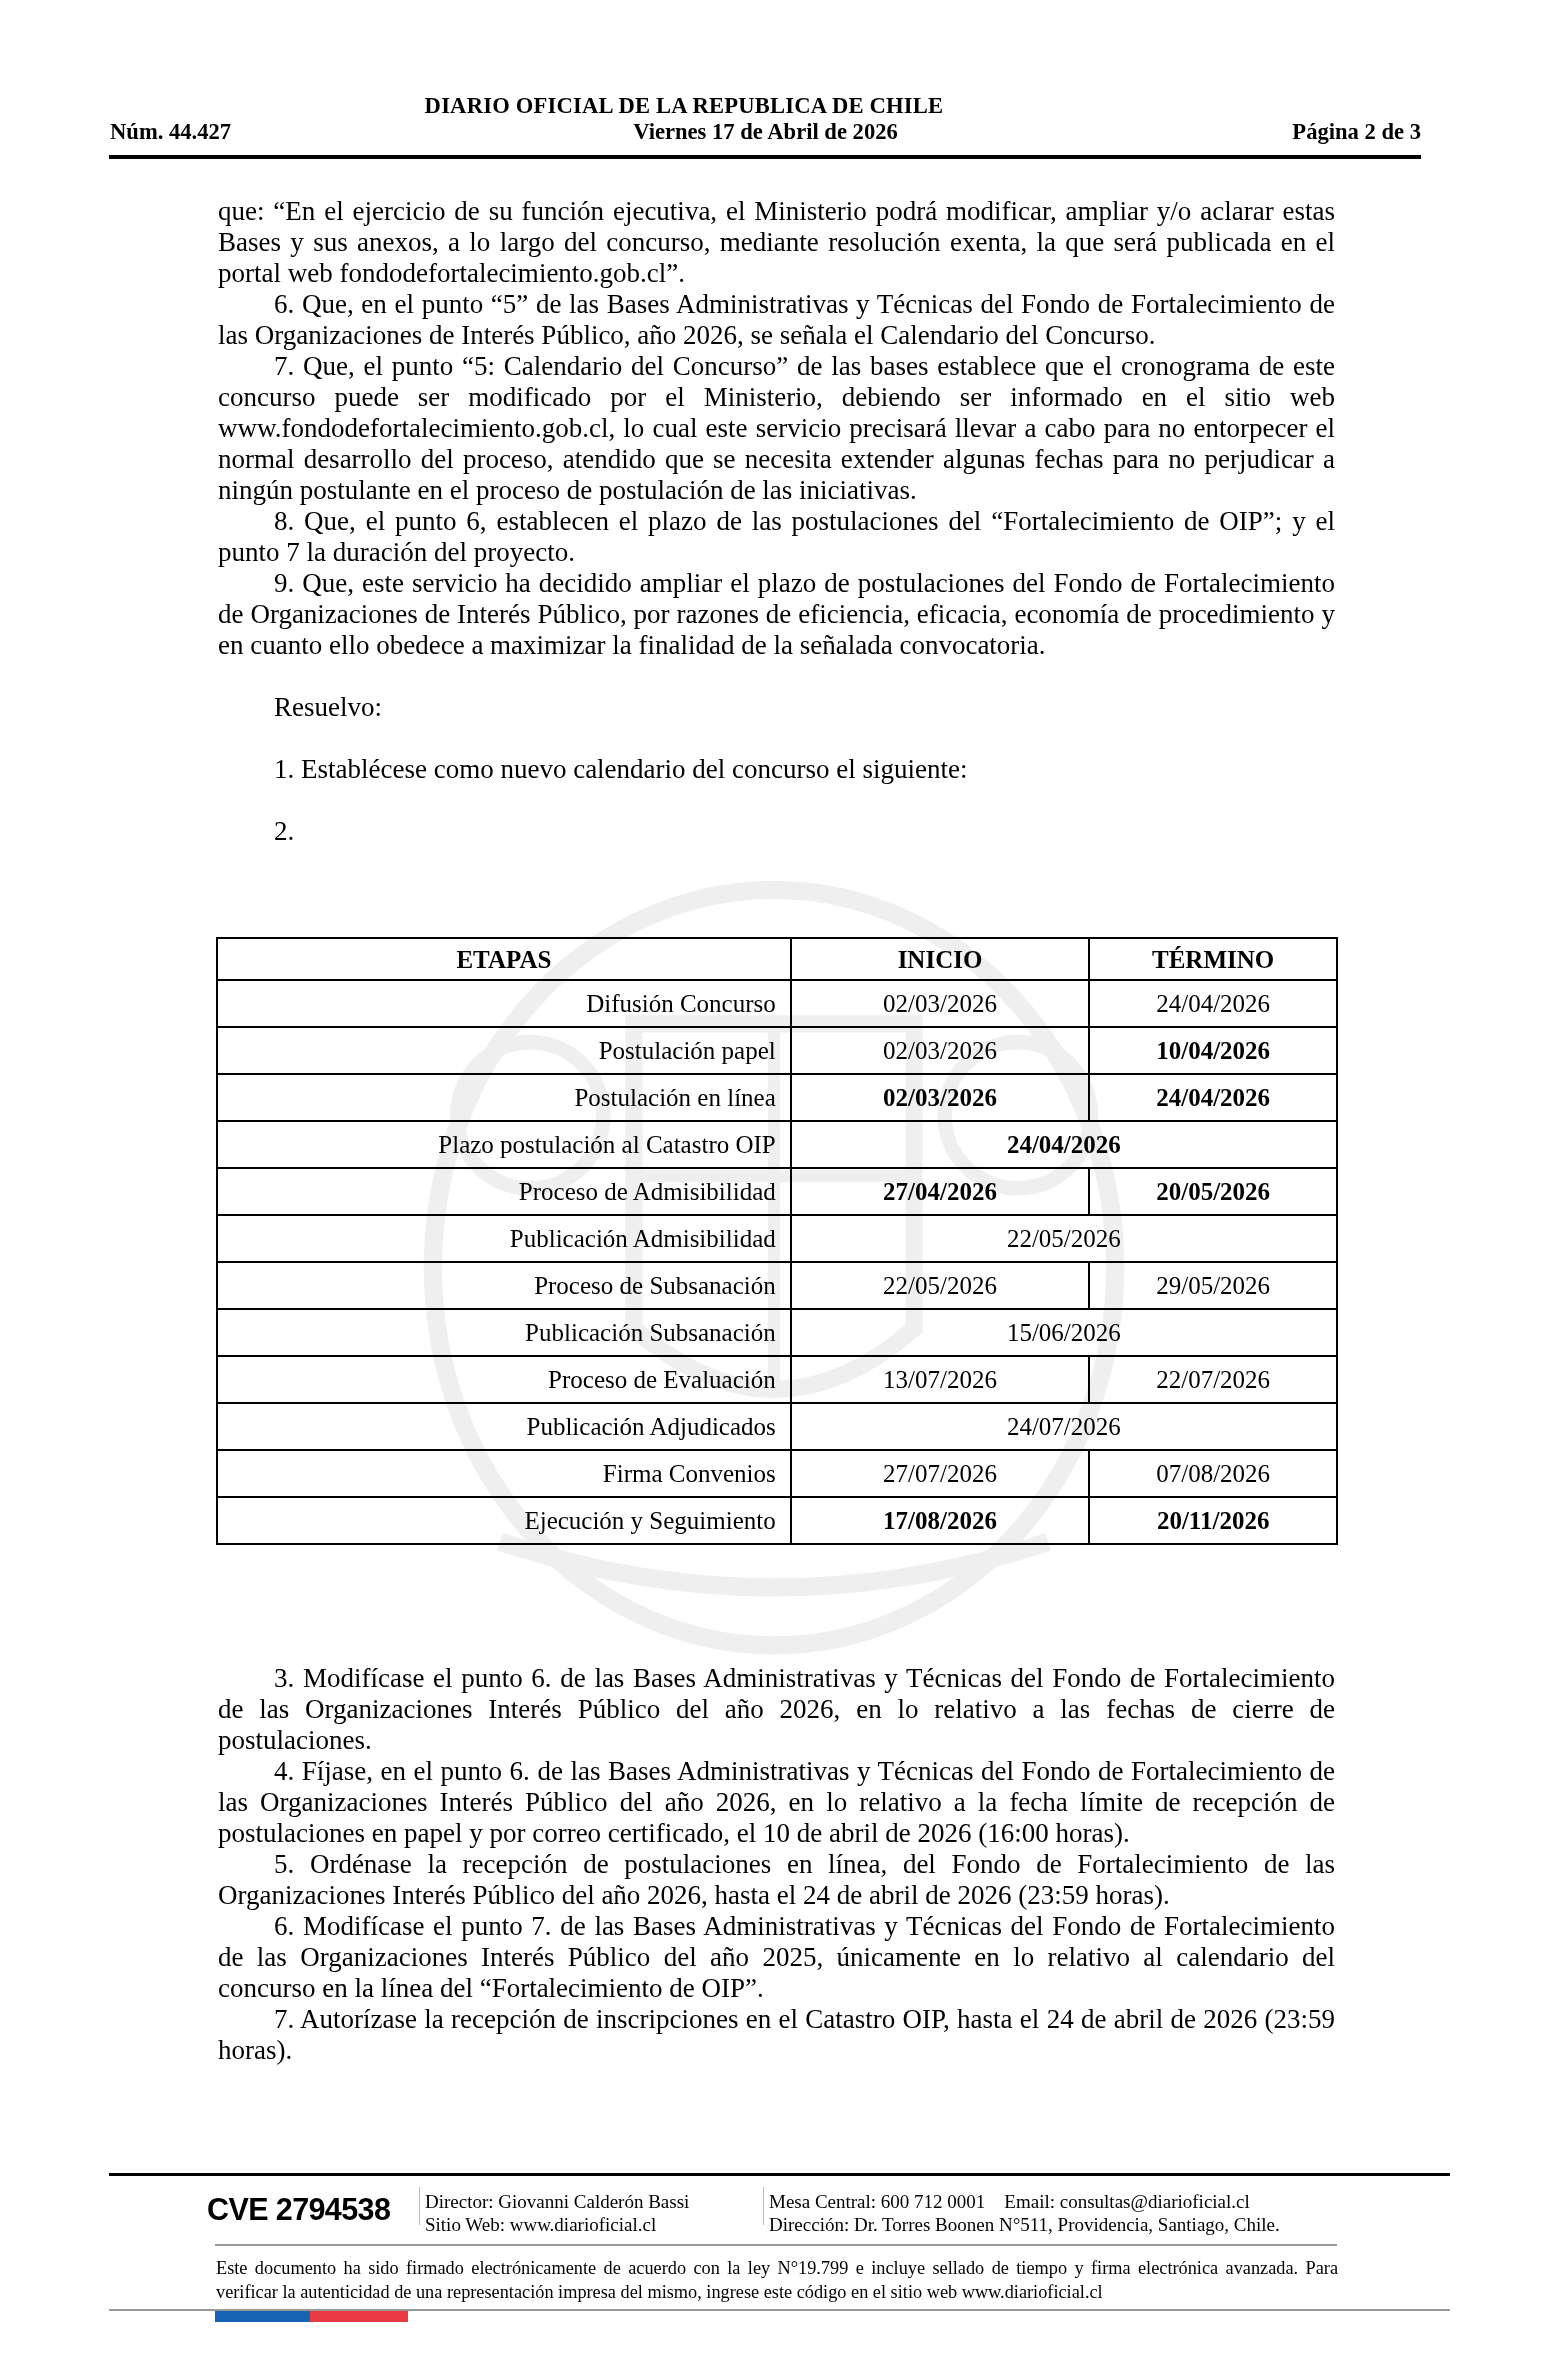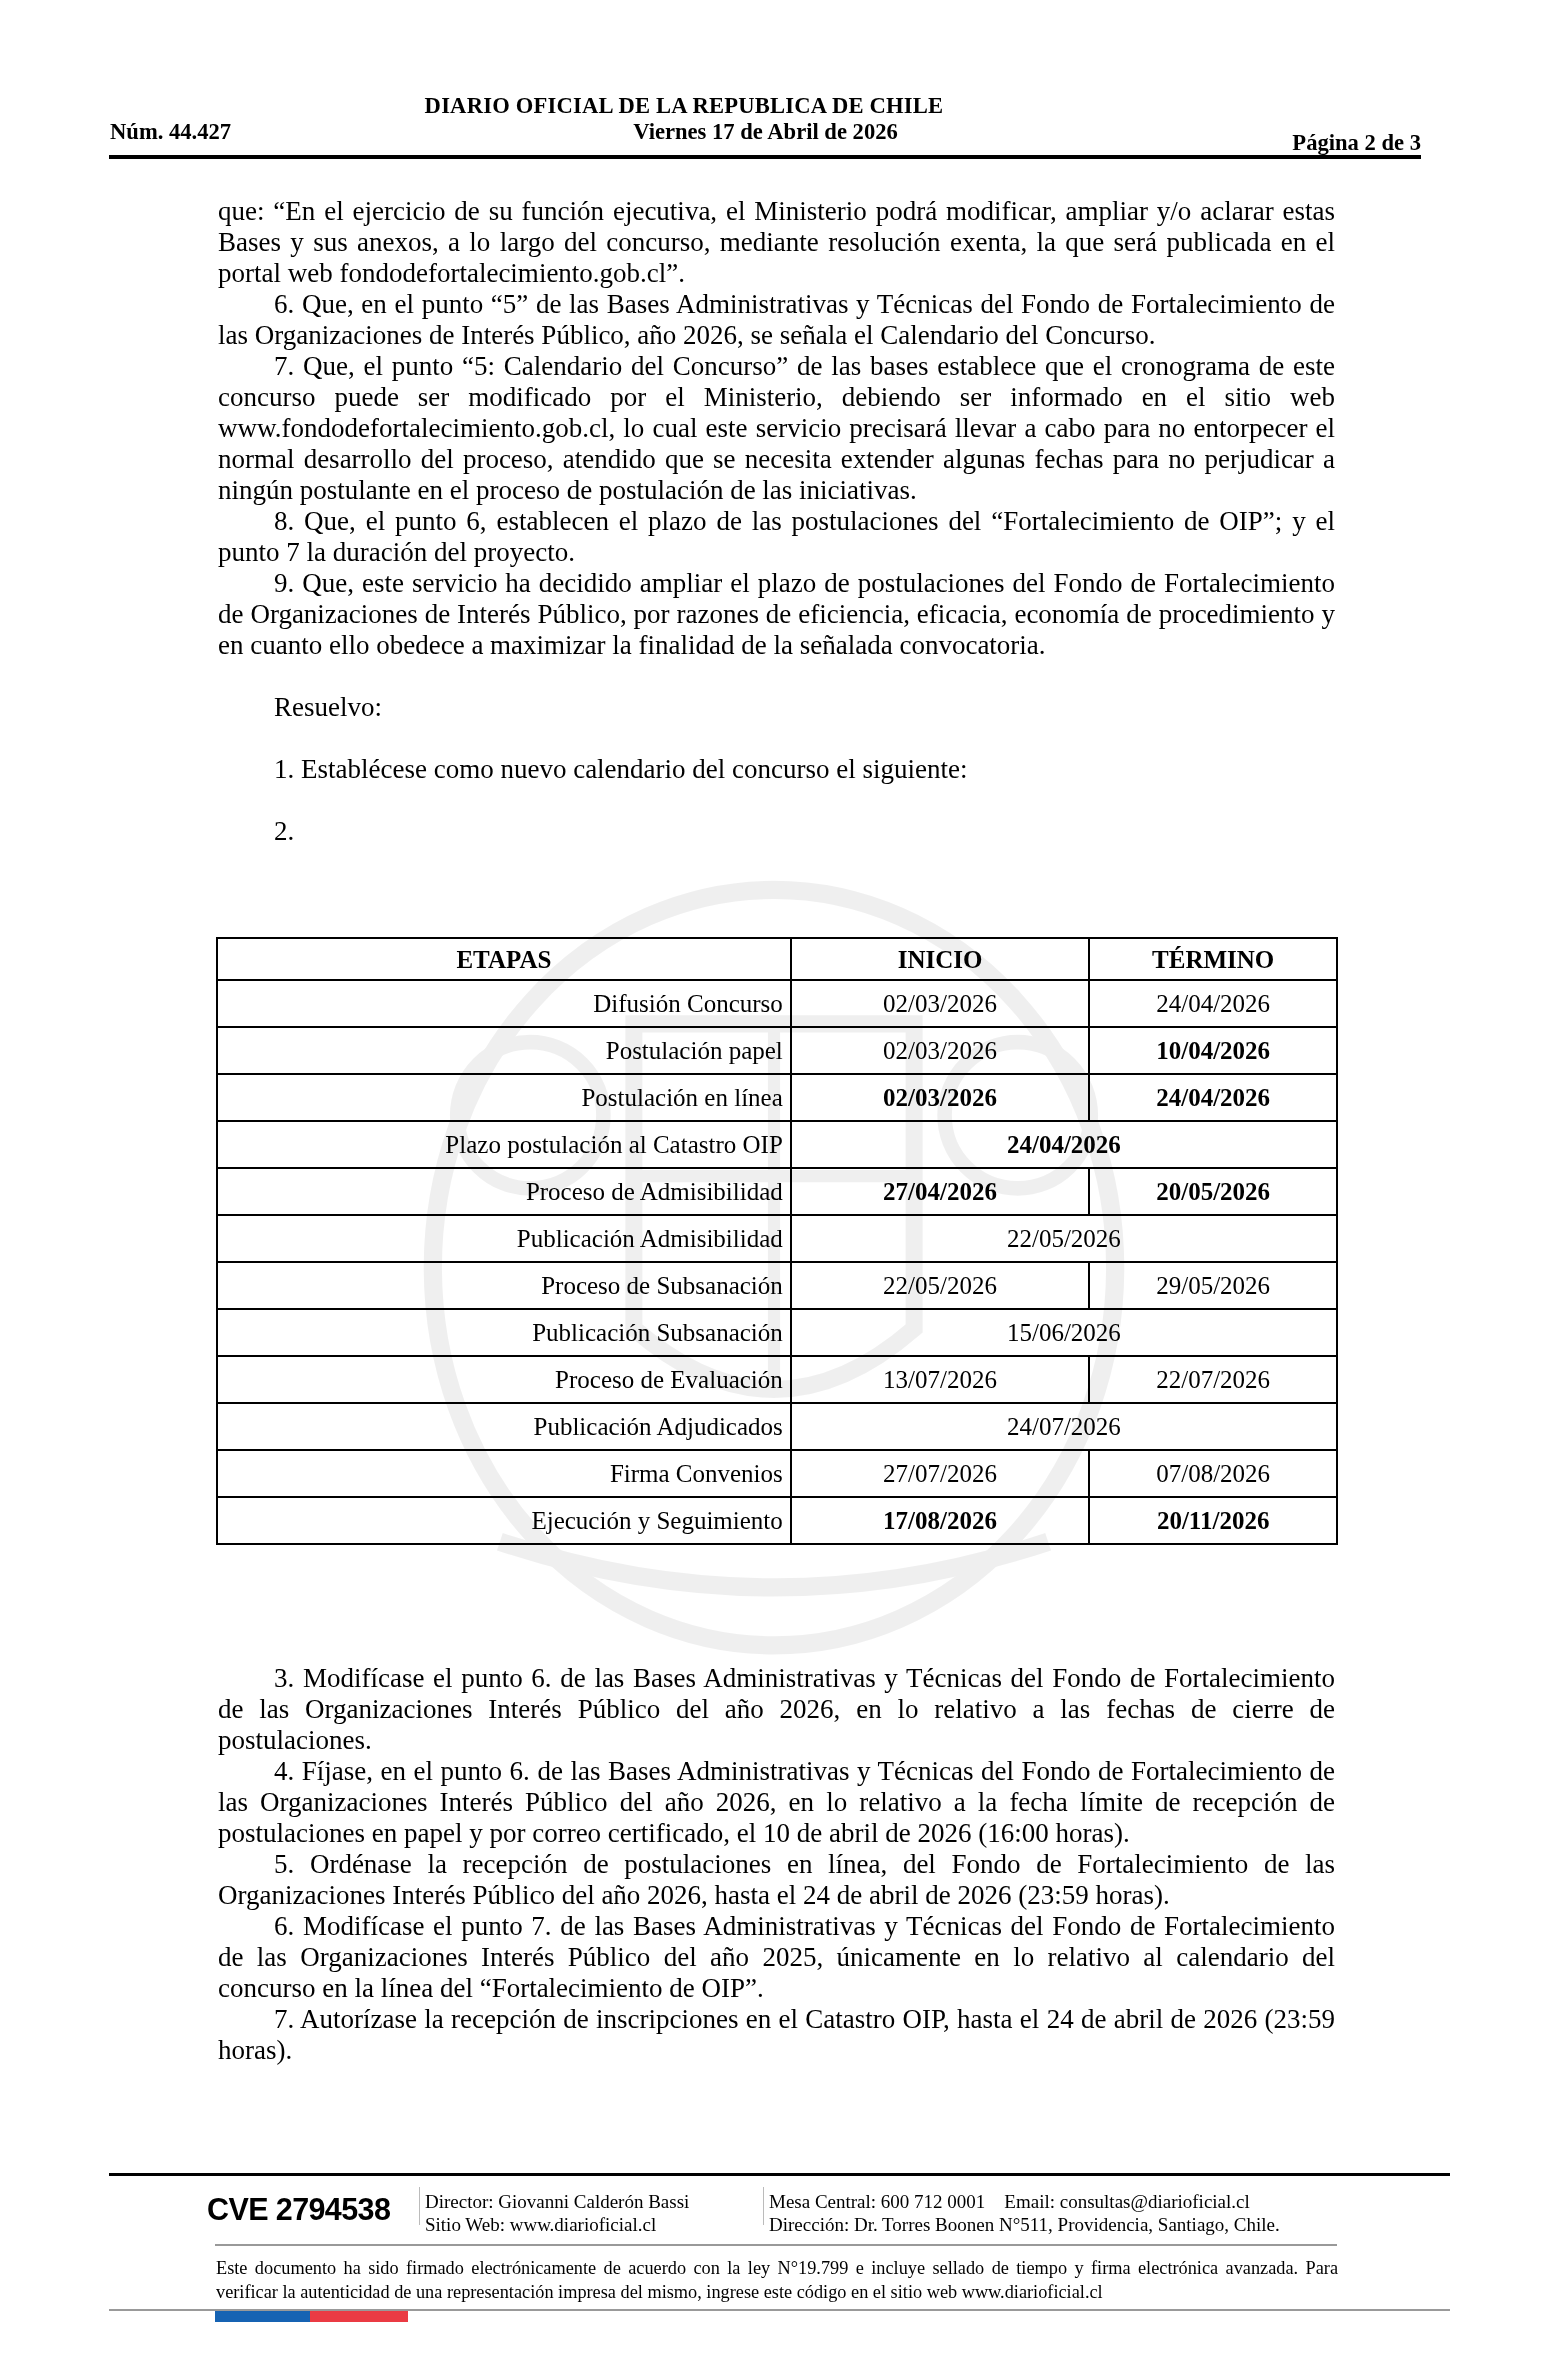--- a/index.html
+++ b/index.html
@@ -5,32 +5,32 @@
   html, body { margin:0; padding:0; background:#ffffff; }
   body { width:1554px; height:2377px; position:relative; overflow:hidden;
          font-family:"Liberation Serif", "DejaVu Serif", serif; color:#000; }
   .abs { position:absolute; }
   
   .hdr-title { left:0; width:1368px; top:93px; text-align:center; font-weight:bold; font-size:22.6px; letter-spacing:0.2px; }
   .hdr-row { left:110px; width:1311px; top:119px; font-weight:bold; font-size:22.6px; }
   .hdr-row span { position:absolute; top:0; white-space:nowrap; }
   .hdr-num { left:0; }
   .hdr-date { left:0; width:1311px; text-align:center; }
-  .hdr-page { right:0;margin-top:11px; }
+  .hdr-page { right:0; }
   .hdr-rule { left:109px; width:1312px; top:155px; height:3.7px; background:#000; }
   
   .watermark { left:378px; top:841px; width:792px; height:841px; opacity:0.06; }
   
   .body { left:218px; width:1117px; top:196px; font-size:27px; line-height:31px; text-align:justify; }
   .body p { margin:0; }
   .ind { text-indent:56px; }
   .gap { height:31px; }
   
   .tbl { left:216px; top:937px; width:1122px; border-collapse:collapse; font-size:25px; }
-  .tbl td, .tbl th { border:2.4px solid #000; padding:0 7px; height:45px; line-height:1; vertical-align:middle; }
+  .tbl td, .tbl th { border:2.4px solid #000; padding:0 14px; height:45px; line-height:1; vertical-align:middle; }
   .tbl th { font-weight:bold; height:40px; text-align:center; }
   .tbl td.c1 { text-align:right; }
   .tbl td.cd { text-align:center; }
   .tbl .b { font-weight:bold; }
   .tbl col.k1 { width:575px; }
   .tbl col.k2 { width:299px; }
   .tbl col.k3 { width:248px; }
   
   .ft-rule1 { left:109px; width:1341px; top:2173px; height:3px; background:#000; }
   .ft-cve { left:207px; top:2192px; font-family:"Liberation Sans", "DejaVu Sans", sans-serif; font-weight:bold; font-size:30.5px; letter-spacing:-0.6px; }

